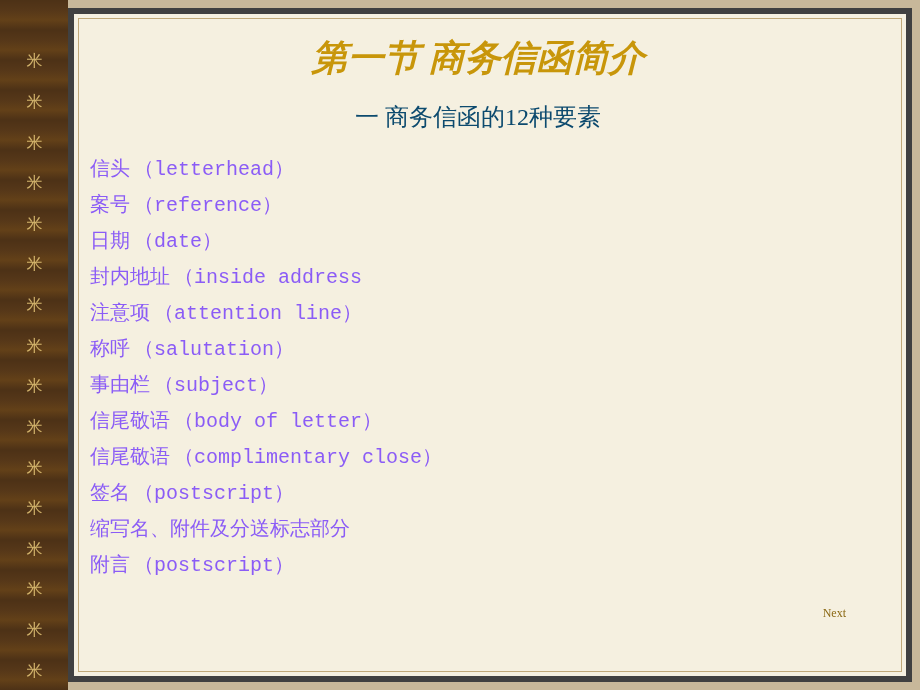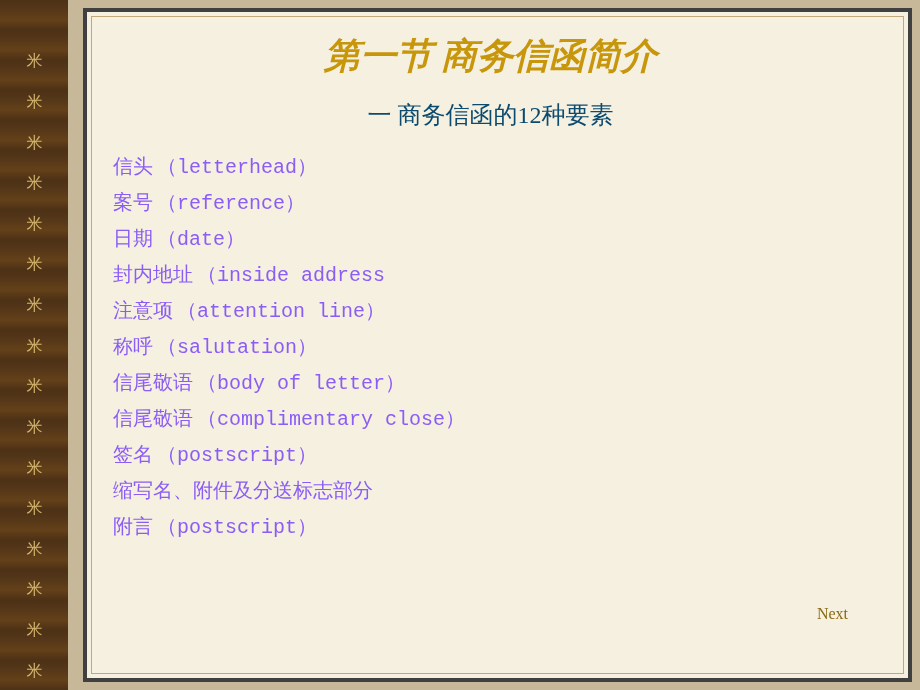--- a/index.html
+++ b/index.html
@@ -29,24 +29,24 @@
       flex-direction: column;
       align-items: center;
       padding: 10px 0;
       gap: 0;
     }
 
     
     .main-area {
       flex: 1;
       background: #f5f0e0;
-      margin: 8px 8px 8px 15px;
-      border: 4px solid #404040;
+      margin: 8px 8px 8px 0;
+      border: 6px solid #404040;
       position: relative;
-      padding: 20px 30px 20px 16px;
+      padding: 20px 30px 20px 6px;
     }
 
     .page-title {
       text-align: center;
       font-size: 36px;
       font-weight: bold;
       color: #c8960a;
       font-family: "KaiTi", "楷体", "STKaiti", serif;
       margin-bottom: 18px;
       font-style: italic;
@@ -75,21 +75,21 @@
     .content-list li .chinese {
       font-family: "SimSun", "宋体", serif;
       margin-right: 4px;
     }
 
     .next-button {
       position: absolute;
       bottom: 55px;
       right: 60px;
       color: #8b6914;
-      font-size: 16px;
+      font-size: 12px;
       cursor: pointer;
       font-family: "Times New Roman", serif;
       background: none;
       border: none;
     }
 
     
     .sidebar-items {
       display: flex;
       flex-direction: column;
@@ -159,20 +159,23 @@
     <li>
       <span class="chinese">封内地址</span><span>（inside address</span>
     </li>
     <li>
       <span class="chinese">注意项</span><span>（attention line）</span>
     </li>
     <li>
       <span class="chinese">称呼</span><span>（salutation）</span>
     </li>
     <li>
+      <span class="chinese">事由栏</span><span>（subject）</span>
+    </li>
+    <li>
       <span class="chinese">信尾敬语</span><span>（body of letter）</span>
     </li>
     <li>
       <span class="chinese">信尾敬语</span><span>（complimentary close）</span>
     </li>
     <li>
       <span class="chinese">签名</span><span>（postscript）</span>
     </li>
     <li>
       <span class="chinese">缩写名、附件及分送标志部分</span>

